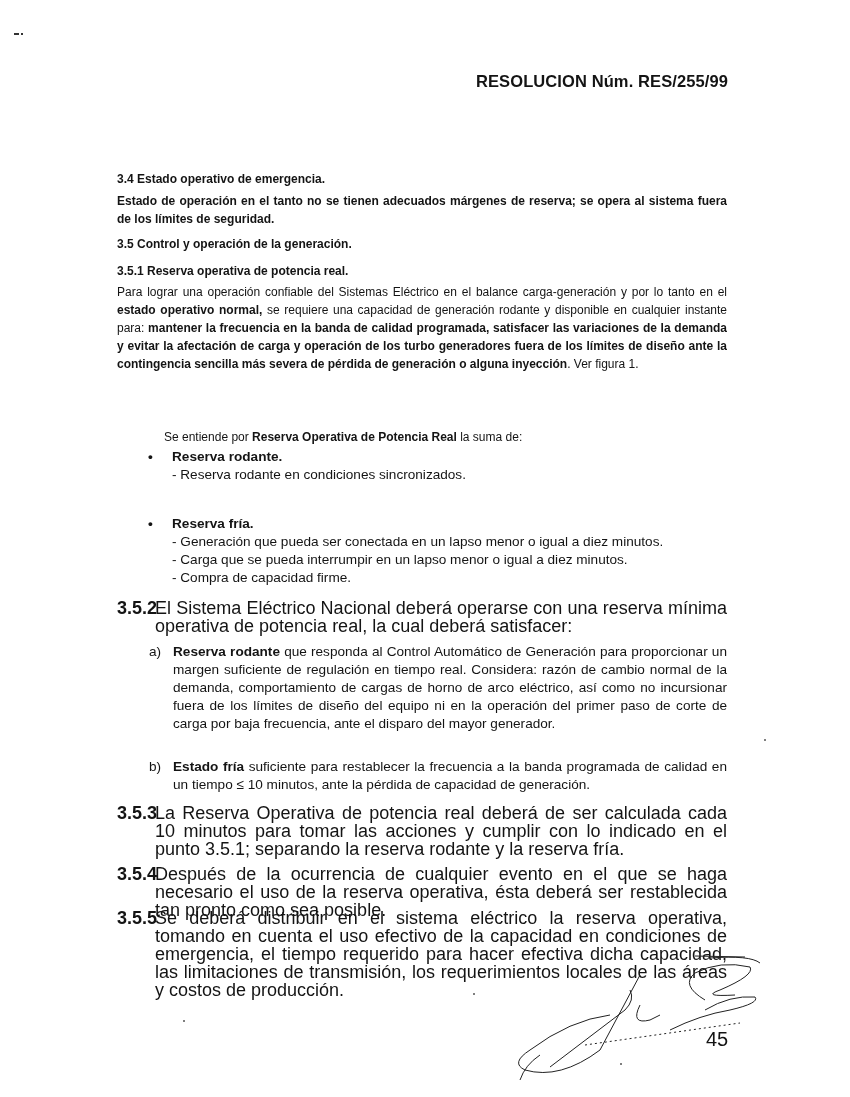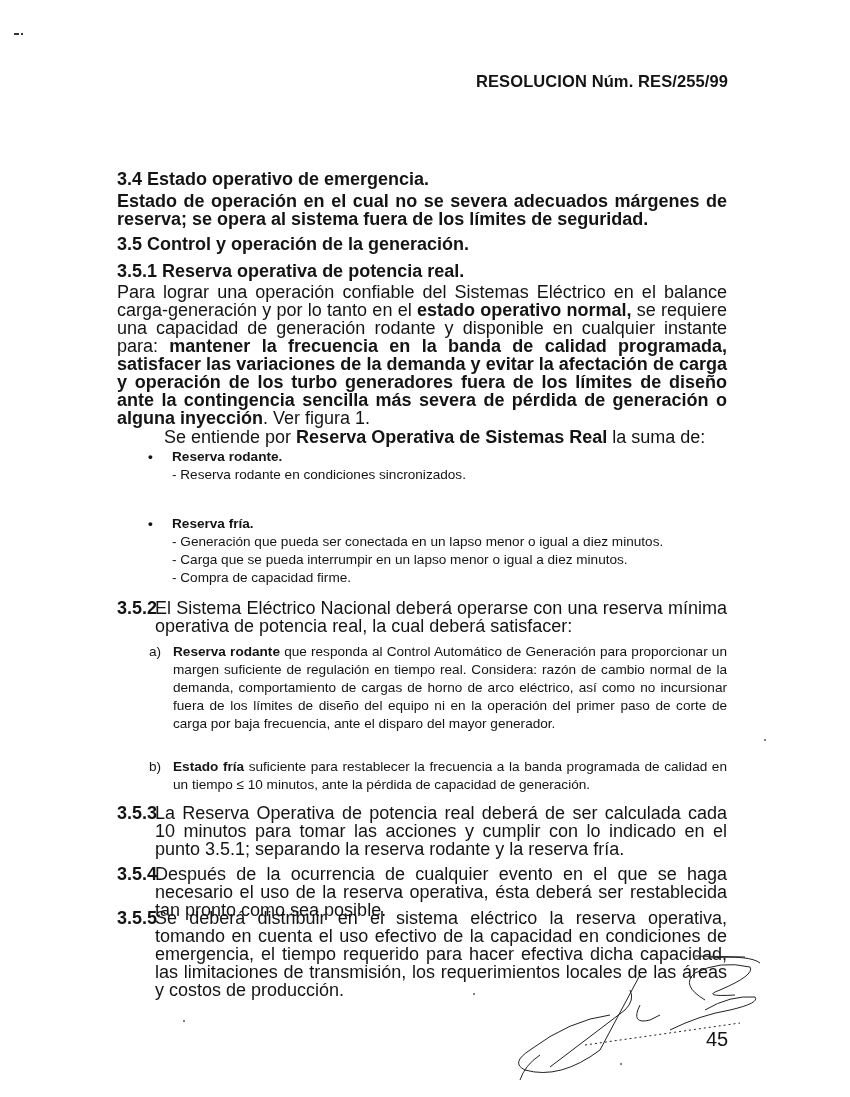--- a/index.html
+++ b/index.html
@@ -11,21 +11,21 @@
     .scan-mark { position: absolute; left: 14px; top: 33px; width: 12px; height: 3px; }
     .scan-mark span { display: inline-block; height: 2px; background: #333; margin-right: 2px; vertical-align: top; }
     .header {
       position: absolute; right: 122px; top: 72px;
       font-size: 16.5px; font-weight: bold; letter-spacing: 0.1px;
     }
     .heading { font-weight: bold; }
     .justify { text-align: justify; text-align-last: left; }
     b { font-weight: bold; margin-top: 20px; }
 
-    .p { position: absolute; left: 117px; width: 610px; font-size: 18px; line-height: 18px; }
+    .p { position: absolute; left: 117px; width: 610px; font-size: 12px; line-height: 18px; }
 
     .bullet-block { position: absolute; left: 148px; width: 580px; font-size: 13.6px; line-height: 18px; }
     .bullet-row { display: flex; }
     .bullet-dot { width: 24px; font-weight: bold; }
     .subitem { padding-left: 24px; }
 
     .numbered { position: absolute; left: 117px; width: 610px; font-size: 18px; line-height: 18px; display: flex; }
     .num-label { width: 38px; flex: 0 0 38px; font-weight: bold; }
     .num-body { flex: 1; text-align: justify; text-align-last: left; }
 
@@ -42,31 +42,31 @@
 
 <div class="page">
 
   <div class="scan-mark">
     <span style="width:5px"></span><span style="width:2px"></span>
   </div>
 
   <div class="header">RESOLUCION Núm. RES/255/99</div>
 
   <div class="p heading" style="top:170px">3.4 Estado operativo de emergencia.</div>
-  <div class="p heading justify" style="top:192px">Estado de operación en el cual no se severa adecuados márgenes de reserva; se opera al sistema fuera de los límites de seguridad.</div>
+  <div class="p heading justify" style="top:192px">Estado de operación en el tanto no se tienen adecuados márgenes de reserva; se opera al sistema fuera de los límites de seguridad.</div>
 
   <div class="p heading" style="top:235px">3.5 Control y operación de la generación.</div>
 
   <div class="p heading" style="top:262px">3.5.1 Reserva operativa de potencia real.</div>
   <div class="p justify" style="top:283px">
     <span>Para lograr una operación confiable del Sistemas Eléctrico en el balance carga-generación y por lo tanto en el </span><b>estado operativo normal,</b><span> se requiere una capacidad de generación rodante y disponible en cualquier instante para: </span><b>mantener la frecuencia en la banda de calidad programada, satisfacer las variaciones de la demanda y evitar la afectación de carga y operación de los turbo generadores fuera de los límites de diseño ante la contingencia sencilla más severa de pérdida de generación o alguna inyección</b><span>. Ver figura 1.</span>
   </div>
 
   <div class="p" style="top:428px; left:164px; width:570px">
-    <span>Se entiende por </span><b>Reserva Operativa de Sistemas Real</b><span> la suma de:</span>
+    <span>Se entiende por </span><b>Reserva Operativa de Potencia Real</b><span> la suma de:</span>
   </div>
 
   <div class="bullet-block" style="top:448px">
     <div class="bullet-row">
       <span class="bullet-dot">•</span>
       <span class="heading">Reserva rodante.</span>
     </div>
     <div class="subitem">- Reserva rodante en condiciones sincronizados.</div>
   </div>
 

